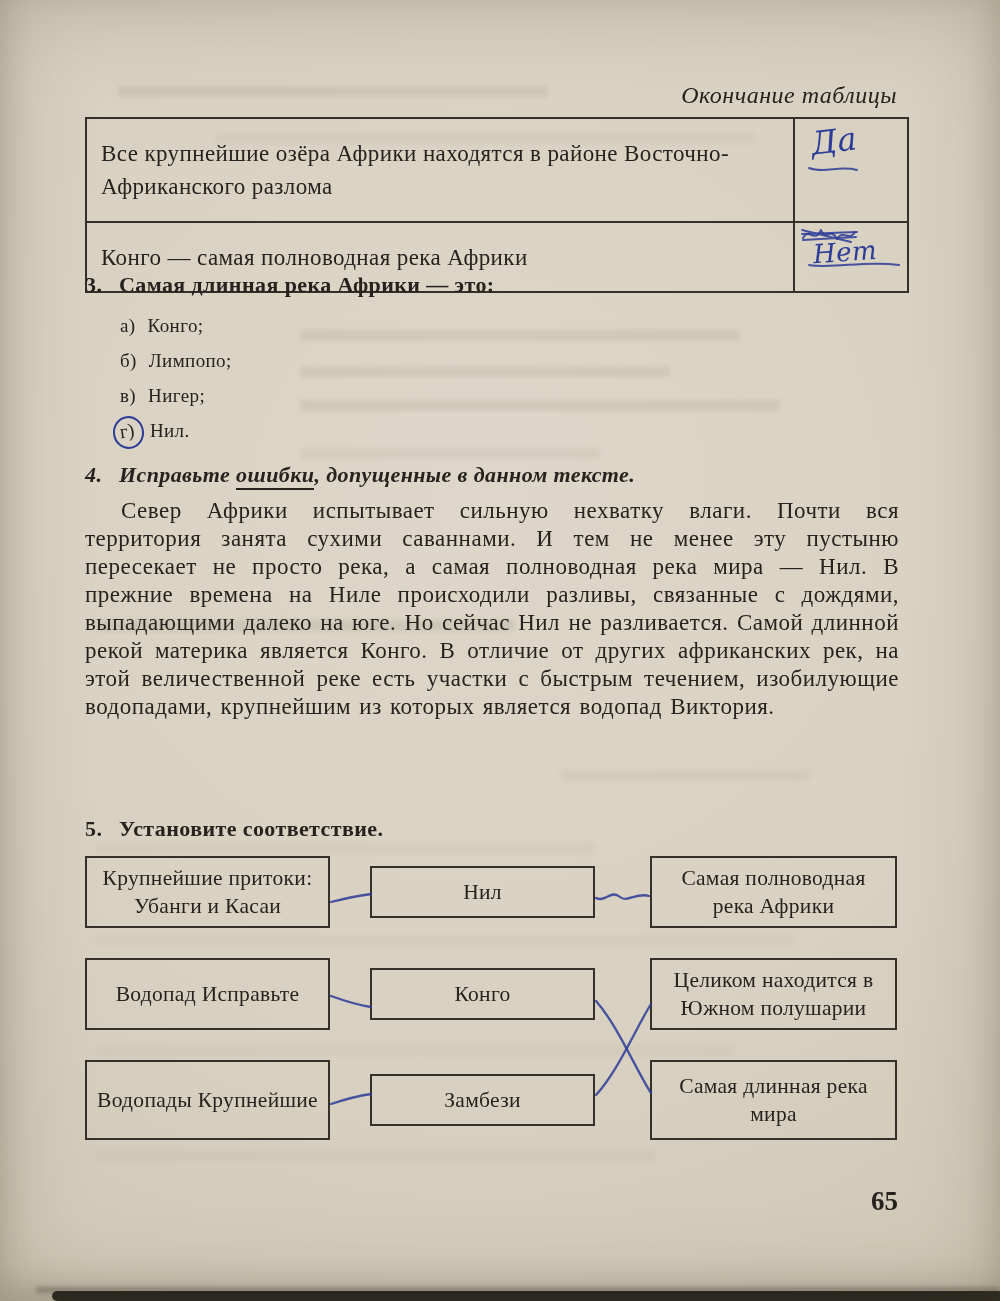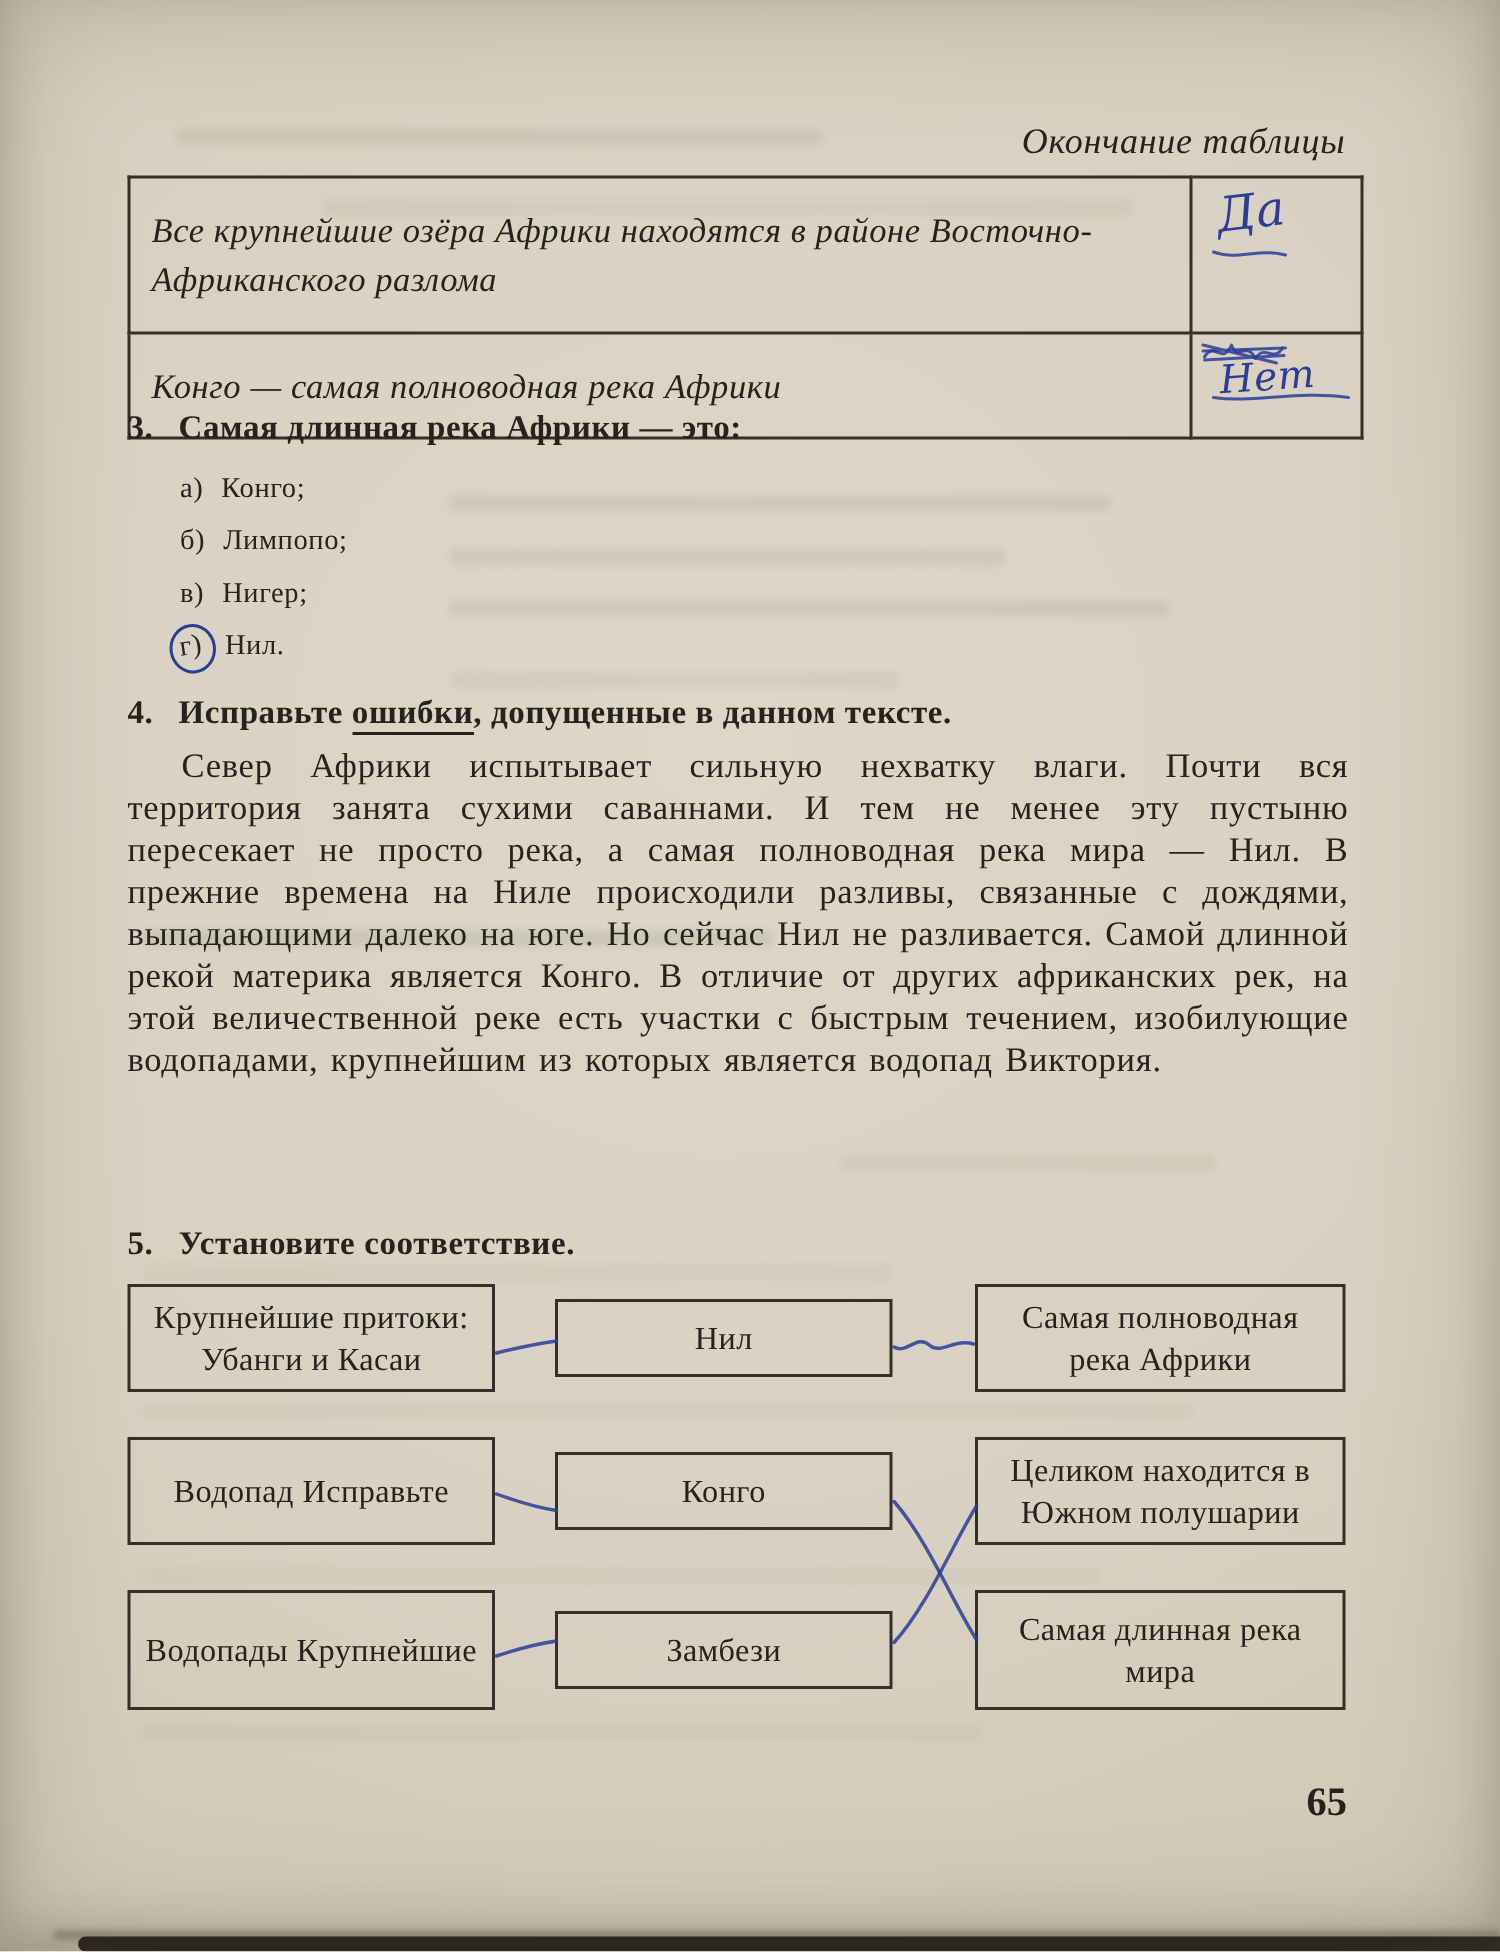--- a/index.html
+++ b/index.html
@@ -30,37 +30,37 @@
   
   .answers-table{
     position:absolute;top:117px;left:85px;width:812px;z-index:5;
     border-collapse:collapse;table-layout:fixed;
   }
   .answers-table td{
     border:2px solid #35312a;
     font-size:23px;letter-spacing:.4px;line-height:33px;
     padding:9px 14px;vertical-align:middle;
   }
-  .answers-table td.stmt{width:678px;font-style:italic;}
+  .answers-table td.stmt{width:678px;}
   .answers-table td.ans{width:112px;position:relative;padding:0;}
   .answers-table tr.r1 td{height:84px;}
   .answers-table tr.r2 td{height:50px;}
 
   
   .hw{font-family:"DejaVu Serif",serif;font-style:italic;color:#2c3c97;position:absolute;z-index:6;}
   .hw-da{top:6px;left:16px;font-size:32px;transform:rotate(-7deg);}
   .hw-net{top:13px;left:18px;font-size:26px;transform:rotate(-4deg);}
   .pen{stroke:#2c3c97;fill:none;stroke-linecap:round;stroke-linejoin:round;opacity:.85;}
   .hw-svg{position:absolute;z-index:6;}
 
   
   .q-head{position:absolute;left:85px;z-index:5;font-weight:bold;font-size:22px;letter-spacing:.4px;}
   .q-head .q-num{display:inline-block;width:34px;}
   .q3{top:272px;}
-  .q4{top:462px;}
+  .q4{top:462px;font-style:italic;}
   .q5{top:816px;}
   .u{border-bottom:2.5px solid currentColor;padding-bottom:1px;}
 
   
   .options{position:absolute;top:308px;left:120px;z-index:5;font-size:19px;letter-spacing:.4px;}
   .option{height:35px;line-height:35px;}
   .opt-letter{margin-right:12px;}
   .opt-letter.circled{
     display:inline-block;border:2.5px solid #2c3c97;border-radius:50%;
     padding:0 7px 3px 5px;margin-left:-7px;margin-right:6px;

